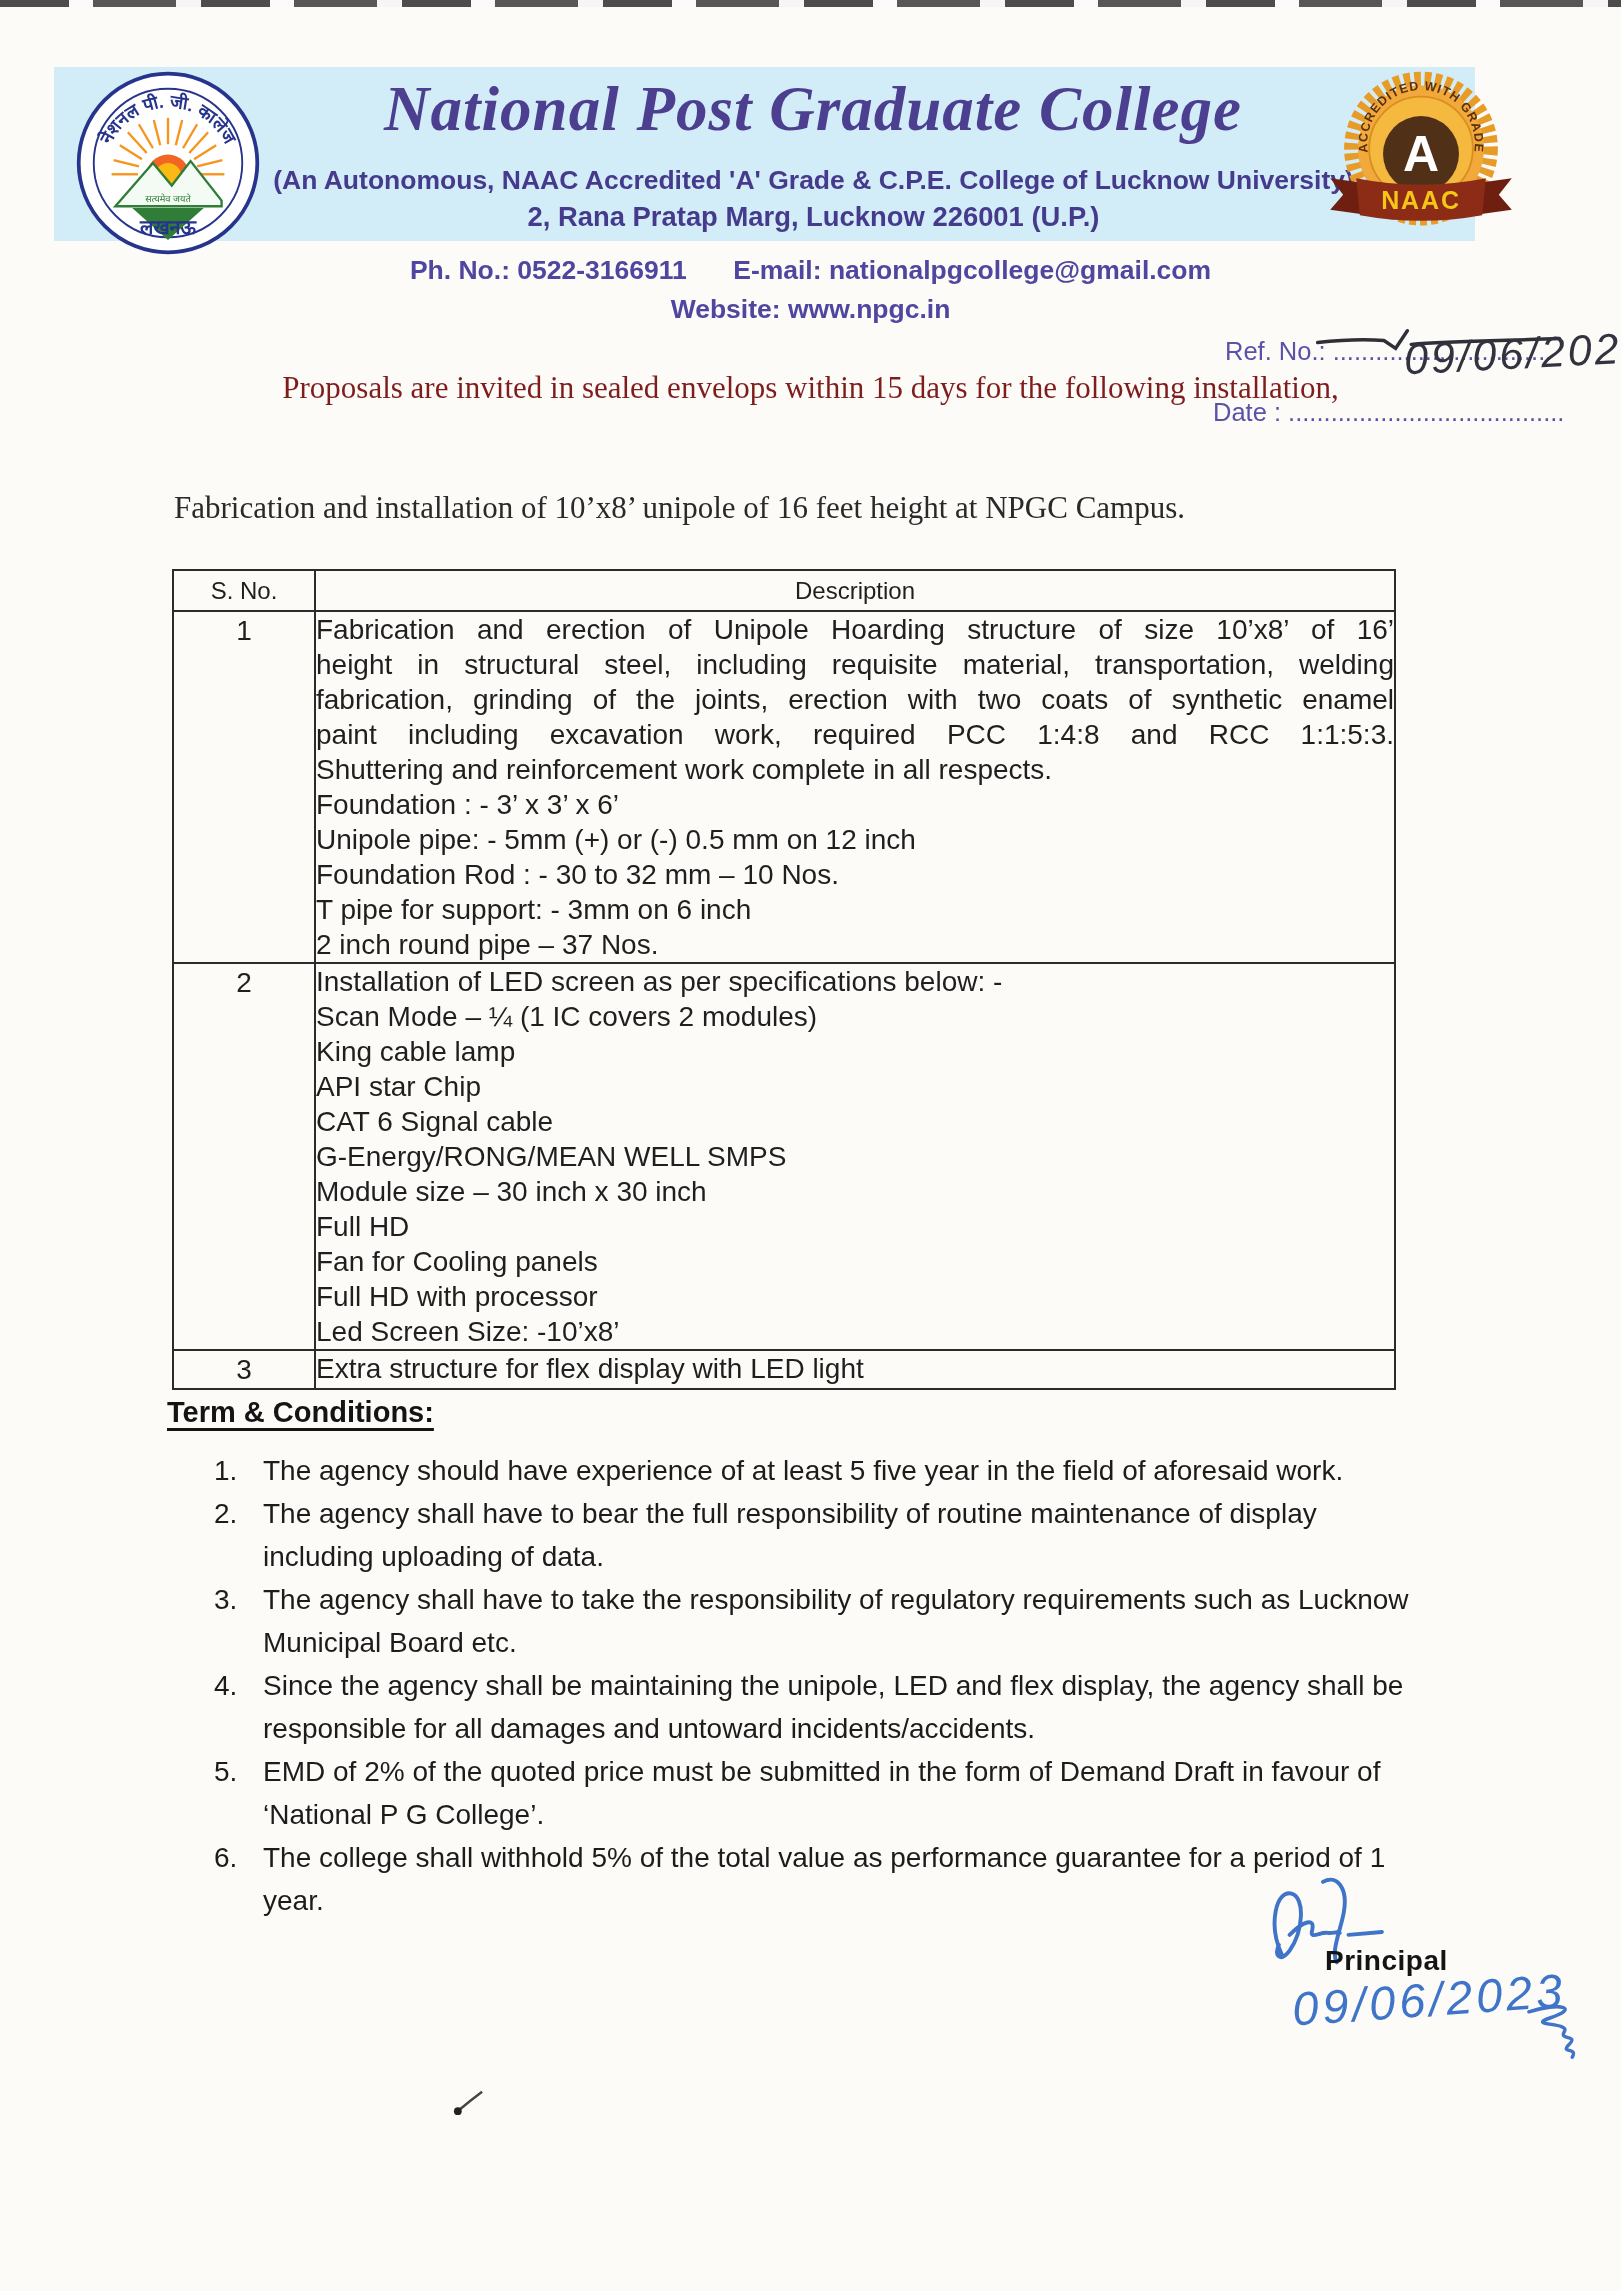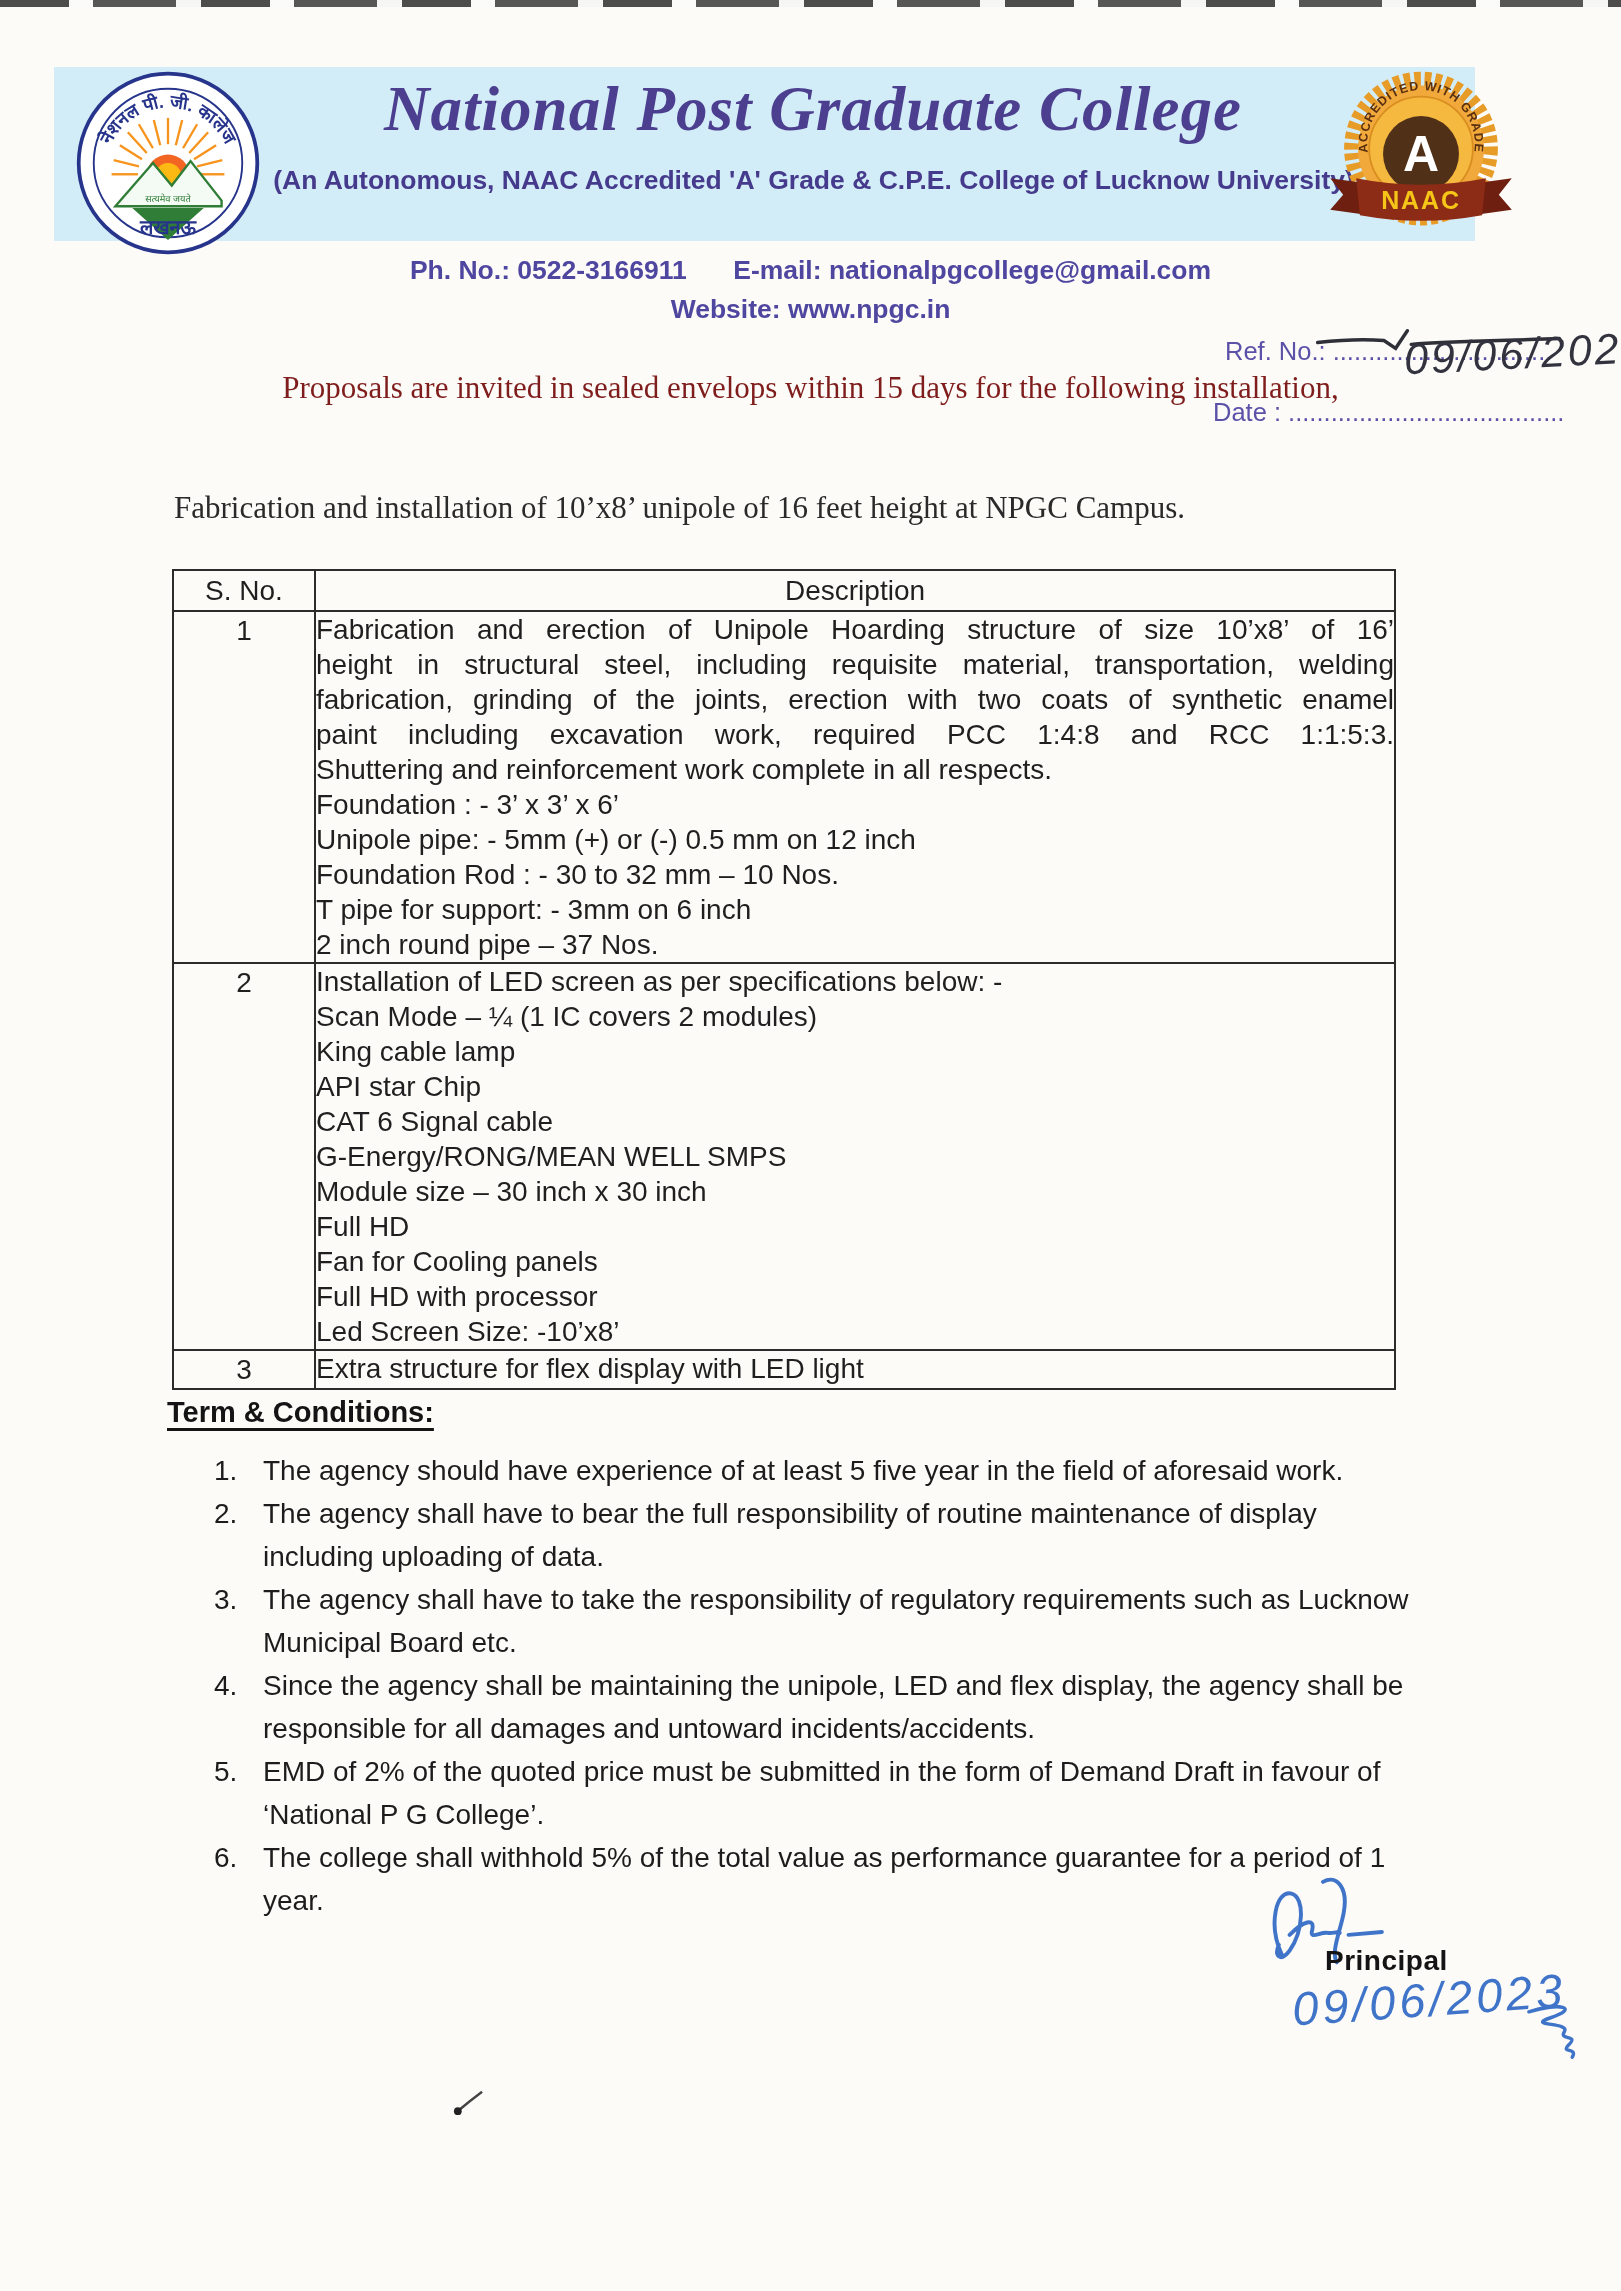--- a/index.html
+++ b/index.html
@@ -81,21 +81,21 @@
   }
   
   table.spec{
     position:absolute;left:172px;top:569px;width:1224px;
     border-collapse:collapse;table-layout:fixed;
     font-size:28px;color:#1f1f1f;
   }
   table.spec th,table.spec td{
     border:2px solid #2b2b2b;vertical-align:top;padding:0;
   }
-  table.spec th{font-weight:400;font-size:28px;height:39px;vertical-align:middle;text-align:center;margin-left:28px;}
+  table.spec th{font-weight:400;font-size:24px;height:39px;vertical-align:middle;text-align:center;margin-left:28px;}
   col.c-sno{width:142px;}
   td.sno{text-align:center;line-height:37px;}
   td.desc{padding:2px 13.7px 2px 13.7px;}
   .desc-line{line-height:35px;white-space:nowrap;}
   .desc-line.justify{white-space:normal;text-align:justify;text-align-last:justify;}
   table.spec tr.last-row td{border-top:2.9px solid #2b2b2b;border-bottom:2.9px solid #2b2b2b;}
   
   .terms-heading{
     position:absolute;left:167px;top:1396px;
     font-size:29px;font-weight:700;color:#141414;
@@ -155,20 +155,21 @@
       <circle cx="100" cy="114" r="23" fill="#f26522"></circle>
       <circle cx="100" cy="114" r="14" fill="#fdb913"></circle>
       <path d="M44,146 L84,100 L104,124 L124,98 L157,140 L157,146 Z" fill="#f4faf4" stroke="#2f7d36" stroke-width="2.5"></path>
       <text x="100" y="141" text-anchor="middle" font-size="10" fill="#2f7d36">सत्यमेव जयते</text>
       <path d="M62,148 L138,148 L100,182 Z" fill="#2f7d36"></path>
       <text x="100" y="176" text-anchor="middle" font-size="21" font-weight="700" fill="#27348b">लखनऊ</text>
     </svg>
 
     <div class="college-name">National Post Graduate College</div>
     <div class="subtitle1">(An Autonomous, NAAC Accredited 'A' Grade &amp; C.P.E. College of Lucknow University)</div>
+    <div class="subtitle2">2, Rana Pratap Marg, Lucknow  226001 (U.P.)</div>
 
     <svg class="badge" viewBox="0 0 200 190">
       <circle cx="100" cy="88" r="74" fill="none" stroke="#e89c28" stroke-width="18" stroke-dasharray="7 4"></circle>
       <circle cx="100" cy="88" r="68" fill="#f2a93b"></circle>
       <circle cx="100" cy="88" r="56" fill="#f6b93f" stroke="#d98e1f" stroke-width="2"></circle>
       <defs>
           <path id="badgeArc" d="M 44,98 A 58,58 0 1 1 156,98"></path>
         </defs>
       <text font-size="13.5" font-weight="700" fill="#5a3010" letter-spacing="1">
         <textPath href="#badgeArc" startOffset="50%" text-anchor="middle">ACCREDITED WITH GRADE</textPath>

